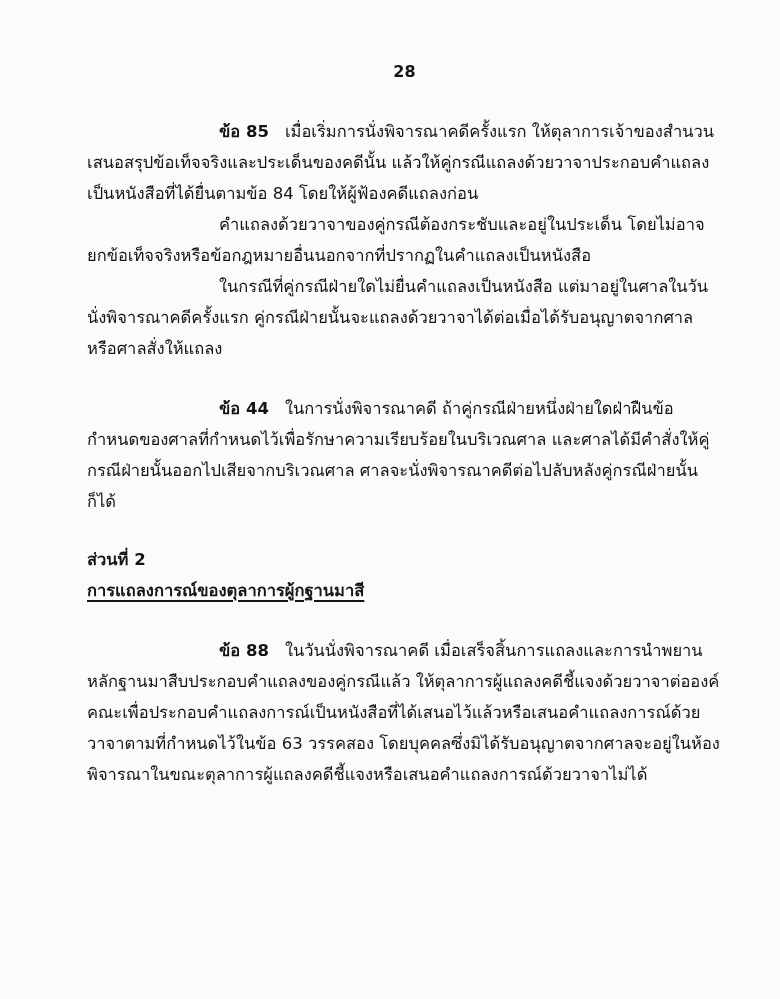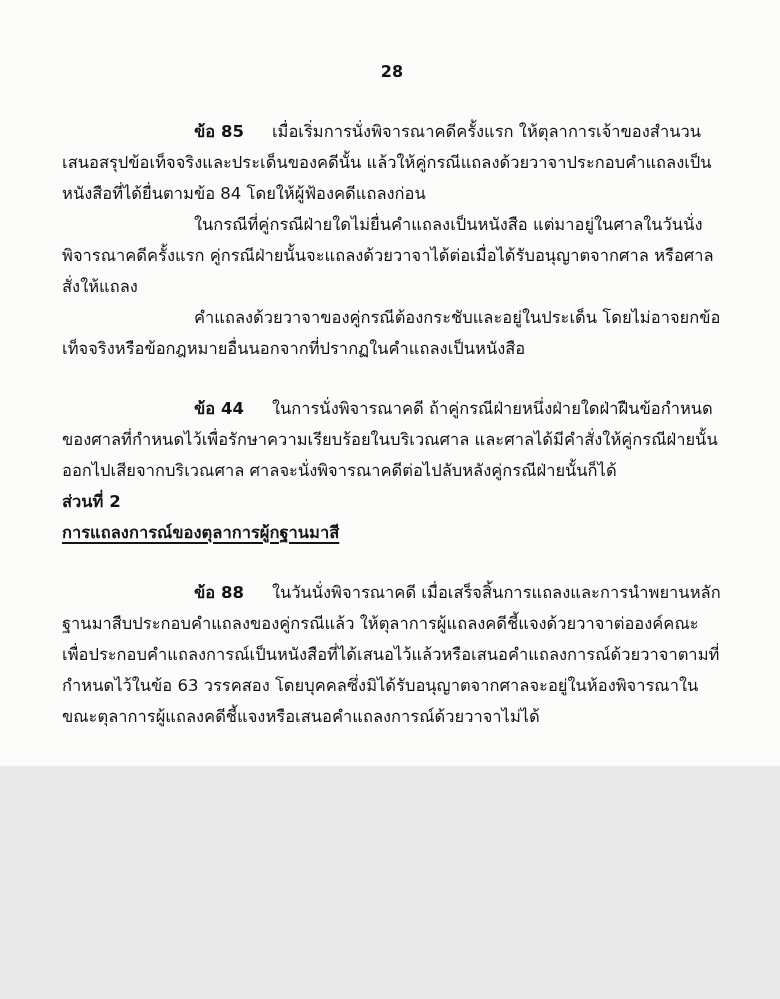--- a/index.html
+++ b/index.html
@@ -3,25 +3,25 @@
 <meta charset="utf-8">
 <style>
   html, body {
     margin: 0;
     padding: 0;
     background: #e9e9e9;
   }
   .page {
     position: relative;
     width: 780px;
-    height: 766px;
+    height: 999px;
     margin: 0 auto;
     background: #fbfbfa;
     box-sizing: border-box;
-    padding: 62px 58px 0 62px;
+    padding: 62px 58px 0 87px;
     font-family: "DejaVu Sans", "Liberation Sans", sans-serif;
     color: #141414;
     overflow: hidden;
   }
   .page-number {
     text-align: center;
     font-size: 16px;
     line-height: 20px;
     margin-bottom: 34px;
     font-weight: bold;
@@ -30,27 +30,28 @@
     margin: 0;
     font-size: 16.5px;
     line-height: 31px;
     text-align: left;
   }
   .indent {
     text-indent: 132px;
   }
   .clause-label {
     font-weight: bold;
-    margin-right: 28px;
+    margin-right: 16px;
   }
   .gap-top {
     margin-top: 29px !important;
   }
   .section-head {
     text-align: center;
+    margin-top: 27px;
   }
   .section-title {
     font-size: 17px;
     font-weight: bold;
     line-height: 30px;
     margin: 0;
   }
   .section-subtitle {
     font-size: 17px;
     font-weight: bold;
@@ -68,25 +69,25 @@
 
   <div class="page-number">28</div>
 
   <div class="body-text">
 
     <p class="indent">
       <span class="clause-label">ข้อ 85</span><span>เมื่อเริ่มการนั่งพิจารณาคดีครั้งแรก ให้ตุลาการเจ้าของสำนวนเสนอสรุปข้อเท็จจริงและประเด็นของคดีนั้น แล้วให้คู่กรณีแถลงด้วยวาจาประกอบคำแถลงเป็นหนังสือที่ได้ยื่นตามข้อ 84 โดยให้ผู้ฟ้องคดีแถลงก่อน</span>
     </p>
 
     <p class="indent">
-      <span>ในกรณีที่คู่กรณีฝ่ายใดไม่ยื่นคำแถลงเป็นหนังสือ แต่มาอยู่ในศาลในวันนั่งพิจารณาคดีครั้งแรก คู่กรณีฝ่ายนั้นจะแถลงด้วยวาจาได้ต่อเมื่อได้รับอนุญาตจากศาล หรือศาลสั่งให้แถลง</span>
+      <span>คำแถลงด้วยวาจาของคู่กรณีต้องกระชับและอยู่ในประเด็น โดยไม่อาจยกข้อเท็จจริงหรือข้อกฎหมายอื่นนอกจากที่ปรากฏในคำแถลงเป็นหนังสือ</span>
     </p>
 
     <p class="indent">
-      <span>คำแถลงด้วยวาจาของคู่กรณีต้องกระชับและอยู่ในประเด็น โดยไม่อาจยกข้อเท็จจริงหรือข้อกฎหมายอื่นนอกจากที่ปรากฏในคำแถลงเป็นหนังสือ</span>
+      <span>ในกรณีที่คู่กรณีฝ่ายใดไม่ยื่นคำแถลงเป็นหนังสือ แต่มาอยู่ในศาลในวันนั่งพิจารณาคดีครั้งแรก คู่กรณีฝ่ายนั้นจะแถลงด้วยวาจาได้ต่อเมื่อได้รับอนุญาตจากศาล หรือศาลสั่งให้แถลง</span>
     </p>
 
 
     <p class="indent gap-top">
       <span class="clause-label">ข้อ 44</span><span>ในการนั่งพิจารณาคดี ถ้าคู่กรณีฝ่ายหนึ่งฝ่ายใดฝ่าฝืนข้อกำหนดของศาลที่กำหนดไว้เพื่อรักษาความเรียบร้อยในบริเวณศาล และศาลได้มีคำสั่งให้คู่กรณีฝ่ายนั้นออกไปเสียจากบริเวณศาล ศาลจะนั่งพิจารณาคดีต่อไปลับหลังคู่กรณีฝ่ายนั้นก็ได้</span>
     </p>
 
     <div class="section-head">
       <p class="section-title">ส่วนที่ 2</p>
       <p class="section-subtitle">การแถลงการณ์ของตุลาการผู้กฐานมาสี</p>

